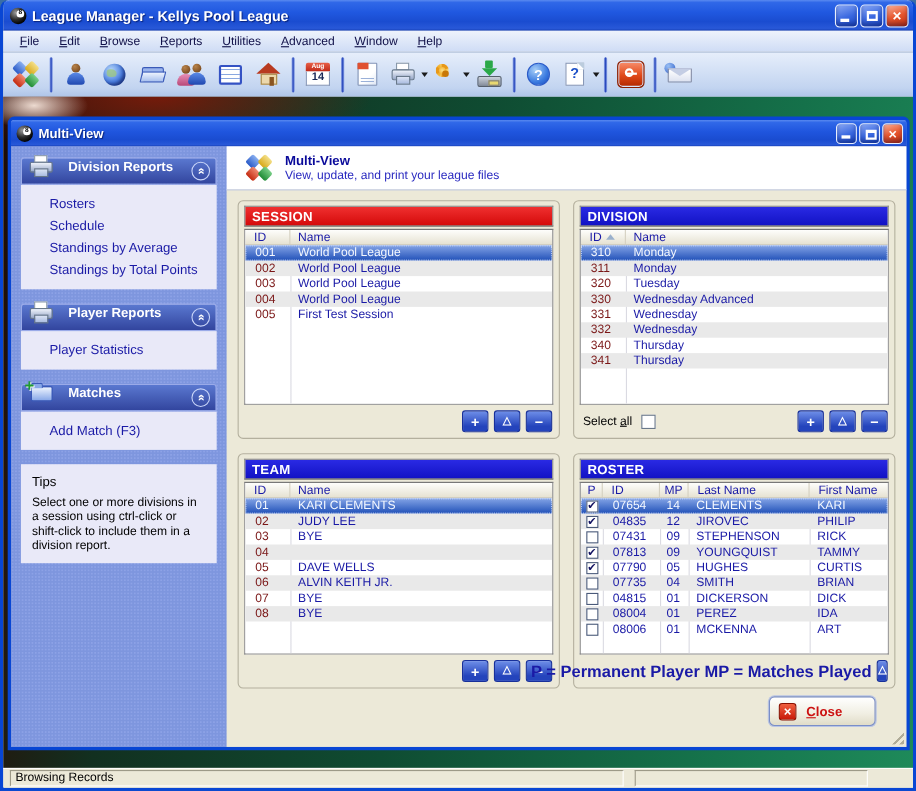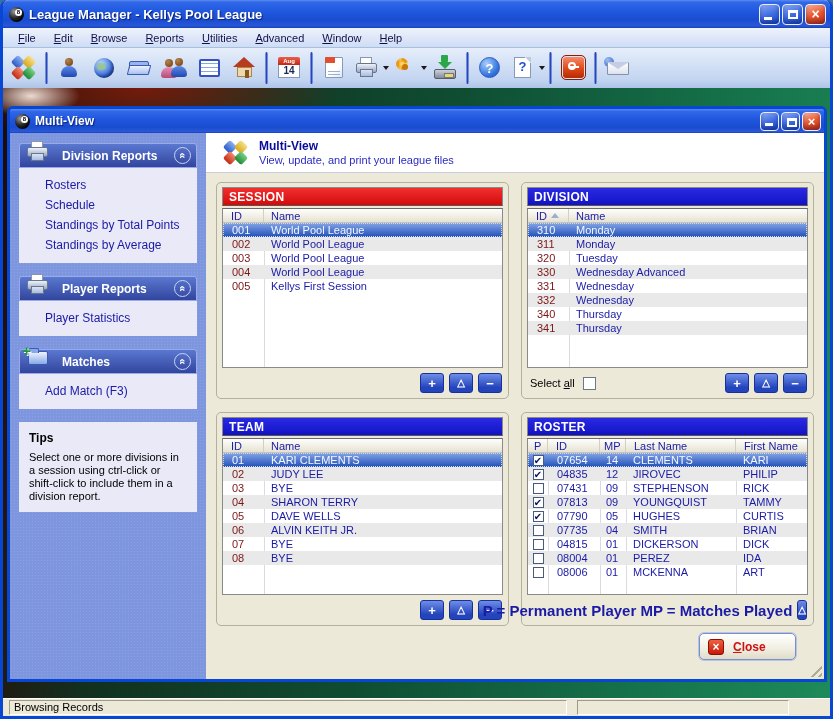--- a/index.html
+++ b/index.html
@@ -92,29 +92,29 @@
   .childbar{height:24px;border-radius:3px 3px 0 0;display:flex;align-items:center;gap:5px;padding:0 3px 0 5px;
     background:linear-gradient(180deg,#5a8af0 0%,#3068e8 10%,#1f55de 45%,#1a4cd0 75%,#2858d8 94%,#1640b8 100%)}
   .childbar .title-text{font-size:12px}
   .childbar .wbtn{width:19px;height:19px}
   .childbar .wbtn .xgl{line-height:17px;font-size:13px}
   .childbody{flex:1;display:flex;min-height:0}
 
   
   .sidebar{width:196px;flex:0 0 auto;padding:10px 9px;background:#7e96de;background-image:radial-gradient(#8da2e6 1px,transparent 1px);background-size:3px 3px;overflow:hidden}
   .ssec{margin-bottom:13px}
-  .shead{position:relative;height:25px;background:linear-gradient(180deg,#5a78d0,#32459e);border:1px solid #9aaae8;border-radius:3px 3px 0 0;display:flex;align-items:center}
+  .shead{position:relative;height:25px;background:linear-gradient(180deg,#5a78d0,#32459e);border:1px solid #9aaae8;border-radius:3px 3px 0 0;display:flex;align-items:flex-start}
   .stitle{color:#fff;font-weight:bold;font-size:12px;padding-left:42px;white-space:nowrap}
   .sicon{position:absolute;left:3px;top:-5px;width:30px;height:28px}
   .chev{position:absolute;right:5px;top:3px;width:17px;height:17px;border-radius:50%;border:1px solid #c8d4f8;display:flex;align-items:center;justify-content:center}
   .chevg{display:inline-block;transform:rotate(90deg);color:#fff;font-size:11px;font-weight:bold;line-height:1}
   .sitems{background:#e9e9f8;padding:7px 4px 8px 26px}
   .sitem{font-size:12px;color:#1a1aa6;line-height:20px;white-space:nowrap;cursor:default}
   .tips{background:#e9e9f8;padding:9px 10px;margin-top:2px}
-  .tips-title{font-weight:bold;font-size:12px;color:#000;margin-bottom:6px}
+  .tips-title{font-weight:normal;font-size:12px;color:#000;margin-bottom:6px}
   .tips-body{font-size:11px;color:#000;line-height:13px}
 
   
   .mainpane{flex:1;display:flex;flex-direction:column;min-width:0}
   .banner{height:40px;background:#fff;display:flex;align-items:center;gap:9px;padding-left:16px;border-bottom:1px solid #c8cede}
   .bicon{position:relative;width:28px;height:26px}
   .btitle{font-weight:bold;font-size:12px;color:#0a0a9a}
   .bsub{font-size:11px;color:#2a2ac0;margin-top:1px}
   .content{flex:1;background:#ece9d8;padding:9px 10px 0 10px;position:relative}
   .pgrid{display:grid;grid-template-columns:293px 1fr;grid-template-rows:217px 214px;gap:13px 12px}
@@ -341,22 +341,22 @@
                     <i class="prf"></i>
                   </span>
                   <span class="stitle">Division Reports</span>
                   <span class="chev">
                     <span class="chevg">«</span>
                   </span>
                 </div>
                 <div class="sitems">
                   <div class="sitem">Rosters</div>
                   <div class="sitem">Schedule</div>
+                  <div class="sitem">Standings by Average</div>
                   <div class="sitem">Standings by Total Points</div>
-                  <div class="sitem">Standings by Average</div>
                 </div>
               </div>
               <div class="ssec">
                 <div class="shead">
                   <span class="sicon">
                     <i class="prp"></i>
                     <i class="prt"></i>
                     <i class="prf"></i>
                   </span>
                   <span class="stitle">Player Reports</span>
@@ -426,21 +426,21 @@
                       <div class="lvrow">
                         <span class="cell cid w1">003</span>
                         <span class="cell cname">World Pool League</span>
                       </div>
                       <div class="lvrow alt">
                         <span class="cell cid w1">004</span>
                         <span class="cell cname">World Pool League</span>
                       </div>
                       <div class="lvrow">
                         <span class="cell cid w1">005</span>
-                        <span class="cell cname">Kellys First Session</span>
+                        <span class="cell cname">First Test Session</span>
                       </div>
                     </div>
                 </div>
                 <div class="pfoot">
                   <button class="sq">+</button>
                   <button class="sq tri">△</button>
                   <button class="sq">−</button>
                 </div>
               </div>
 
@@ -515,21 +515,20 @@
                       <div class="lvrow alt">
                         <span class="cell cid w1">02</span>
                         <span class="cell cname">JUDY LEE</span>
                       </div>
                       <div class="lvrow">
                         <span class="cell cid w1">03</span>
                         <span class="cell cname">BYE</span>
                       </div>
                       <div class="lvrow alt">
                         <span class="cell cid w1">04</span>
-                        <span class="cell cname">SHARON TERRY</span>
                       </div>
                       <div class="lvrow">
                         <span class="cell cid w1">05</span>
                         <span class="cell cname">DAVE WELLS</span>
                       </div>
                       <div class="lvrow alt">
                         <span class="cell cid w1">06</span>
                         <span class="cell cname">ALVIN KEITH JR.</span>
                       </div>
                       <div class="lvrow">

